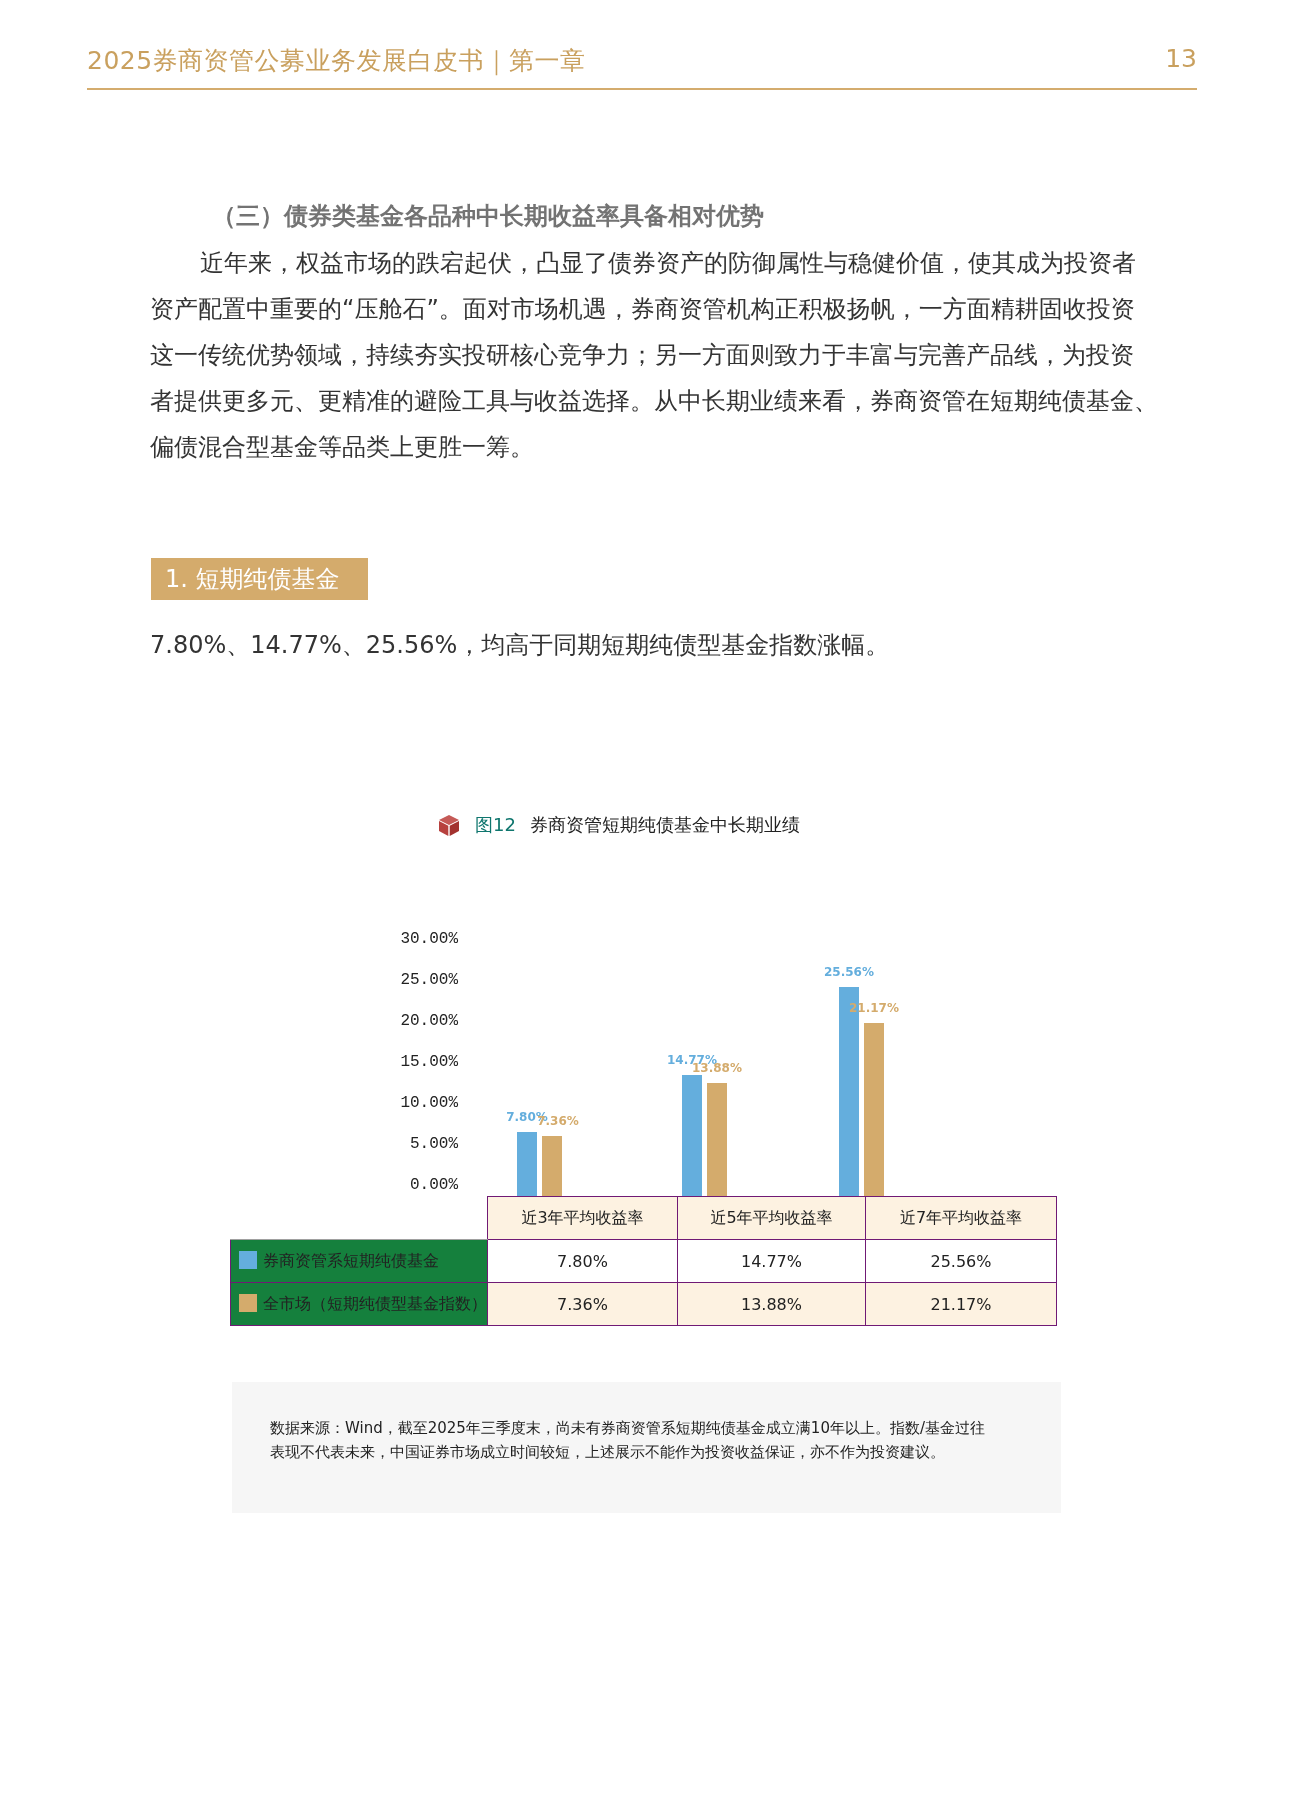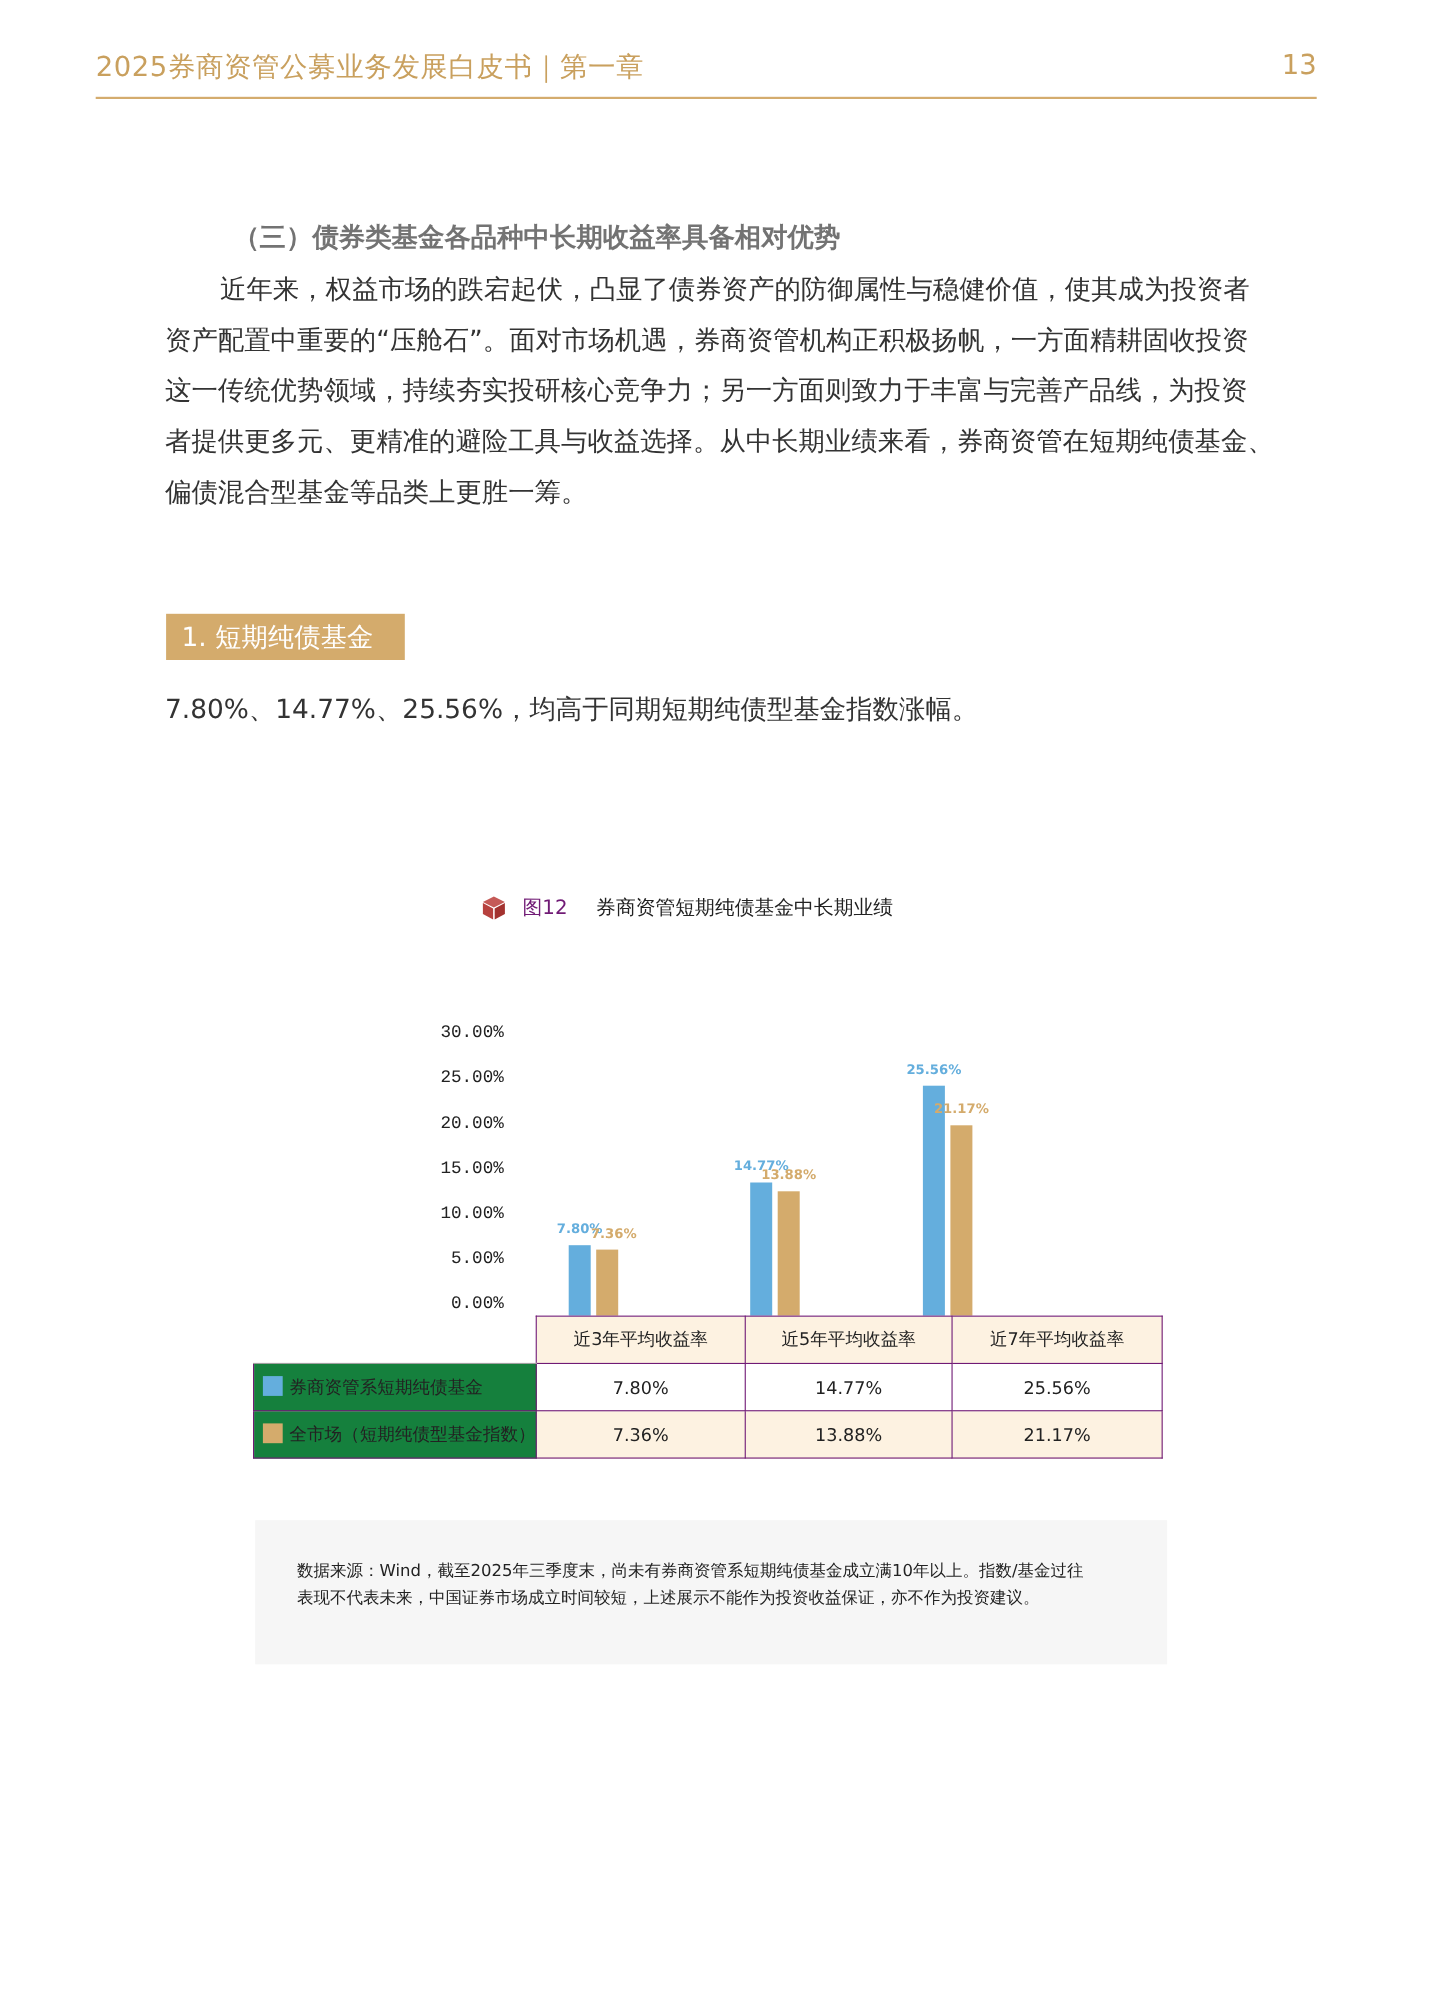--- a/index.html
+++ b/index.html
@@ -19,21 +19,21 @@
   .indent { padding-left:50px; }
 
   .badge { left:151px; top:558px; width:217px; height:42px; background:#d4ab6c; color:#fff;
            font-size:24px; line-height:42px; padding-left:14px; box-sizing:border-box; white-space:nowrap; }
 
   .p2 { left:150px; top:622px; }
 
   
   .fig-cap { left:437px; top:812px; height:26px; display:flex; align-items:center; white-space:nowrap; }
   .fig-icon { width:24px; height:24px; margin-right:14px; }
-  .fig-num { color:#701a75; font-size:18px; margin-right:26px; }
+  .fig-num { color:#0f766e; font-size:18px; margin-right:14px; }
   .fig-title { color:#222; font-size:18px; }
 
   
   .ytick { font-size:16px; color:#222; width:120px; text-align:right; left:338px;font-family:Liberation Mono, monospace; }
   .bar { position:absolute; }
   .blab { position:absolute; font-size:12px; font-weight:bold; white-space:nowrap; transform:translateX(-50%); }
 
   
   table.dt { position:absolute; left:230px; top:1196px; border-collapse:collapse; font-size:16px; color:#222; }
   table.dt td { border:1px solid #701a75; text-align:center; height:42px; padding:0; }

